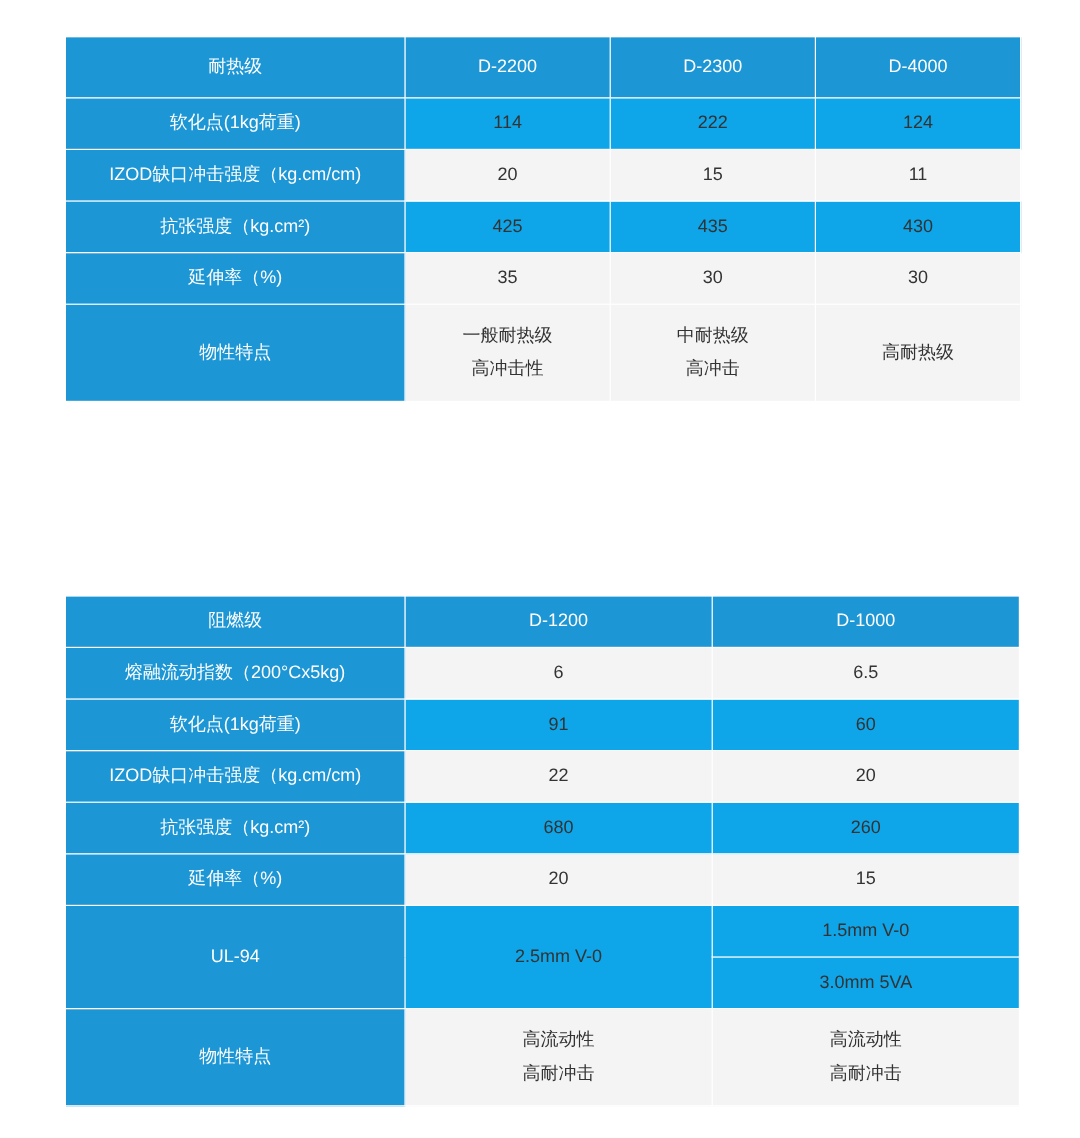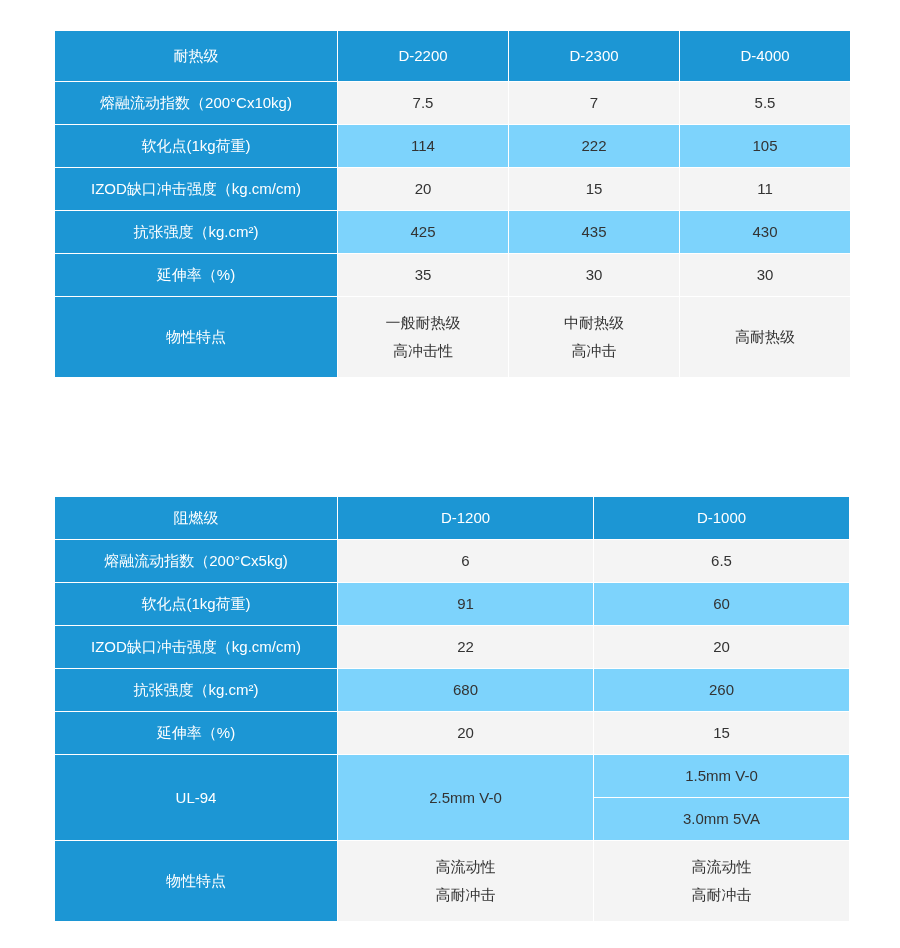--- a/index.html
+++ b/index.html
@@ -57,21 +57,21 @@
     font-size: 16px;
     padding: 6px 4px;
   }
   td.val {
     background: #f4f4f4;
     color: #333333;
     border: 1px solid #d9d9d9;
     padding: 6px 4px;
   }
   td.val.alt {
-    background: #7dd3fc;
+    background: #0ea5e9;
   }
   tr.h42 td { height: 42px; }
   tr.h50 td { height: 50px; }
   tr.h80 td { height: 80px; }
   .stack-line {
     display: block;
     padding: 3px 0;
   }
 </style>
 </head>
@@ -82,32 +82,26 @@
   <div class="table-wrap" id="table-heat">
     <table class="spec">
       <tbody>
         <tr class="h50">
           <td class="header" style="width:282px">耐热级</td>
           <td class="header" style="width:170px">D-2200</td>
           <td class="header" style="width:170px">D-2300</td>
           <td class="header" style="width:170px">D-4000</td>
         </tr>
 
-        <tr class="h42">
-          <td class="label">熔融流动指数（200°Cx10kg)</td>
-          <td class="val">7.5</td>
-          <td class="val">7</td>
-          <td class="val">5.5</td>
-        </tr>
 
         <tr class="h42">
           <td class="label">软化点(1kg荷重)</td>
           <td class="val alt">114</td>
           <td class="val alt">222</td>
-          <td class="val alt">105</td>
+          <td class="val alt">124</td>
         </tr>
 
         <tr class="h42">
           <td class="label">IZOD缺口冲击强度（kg.cm/cm)</td>
           <td class="val">20</td>
           <td class="val">15</td>
           <td class="val">11</td>
         </tr>
 
         <tr class="h42">

